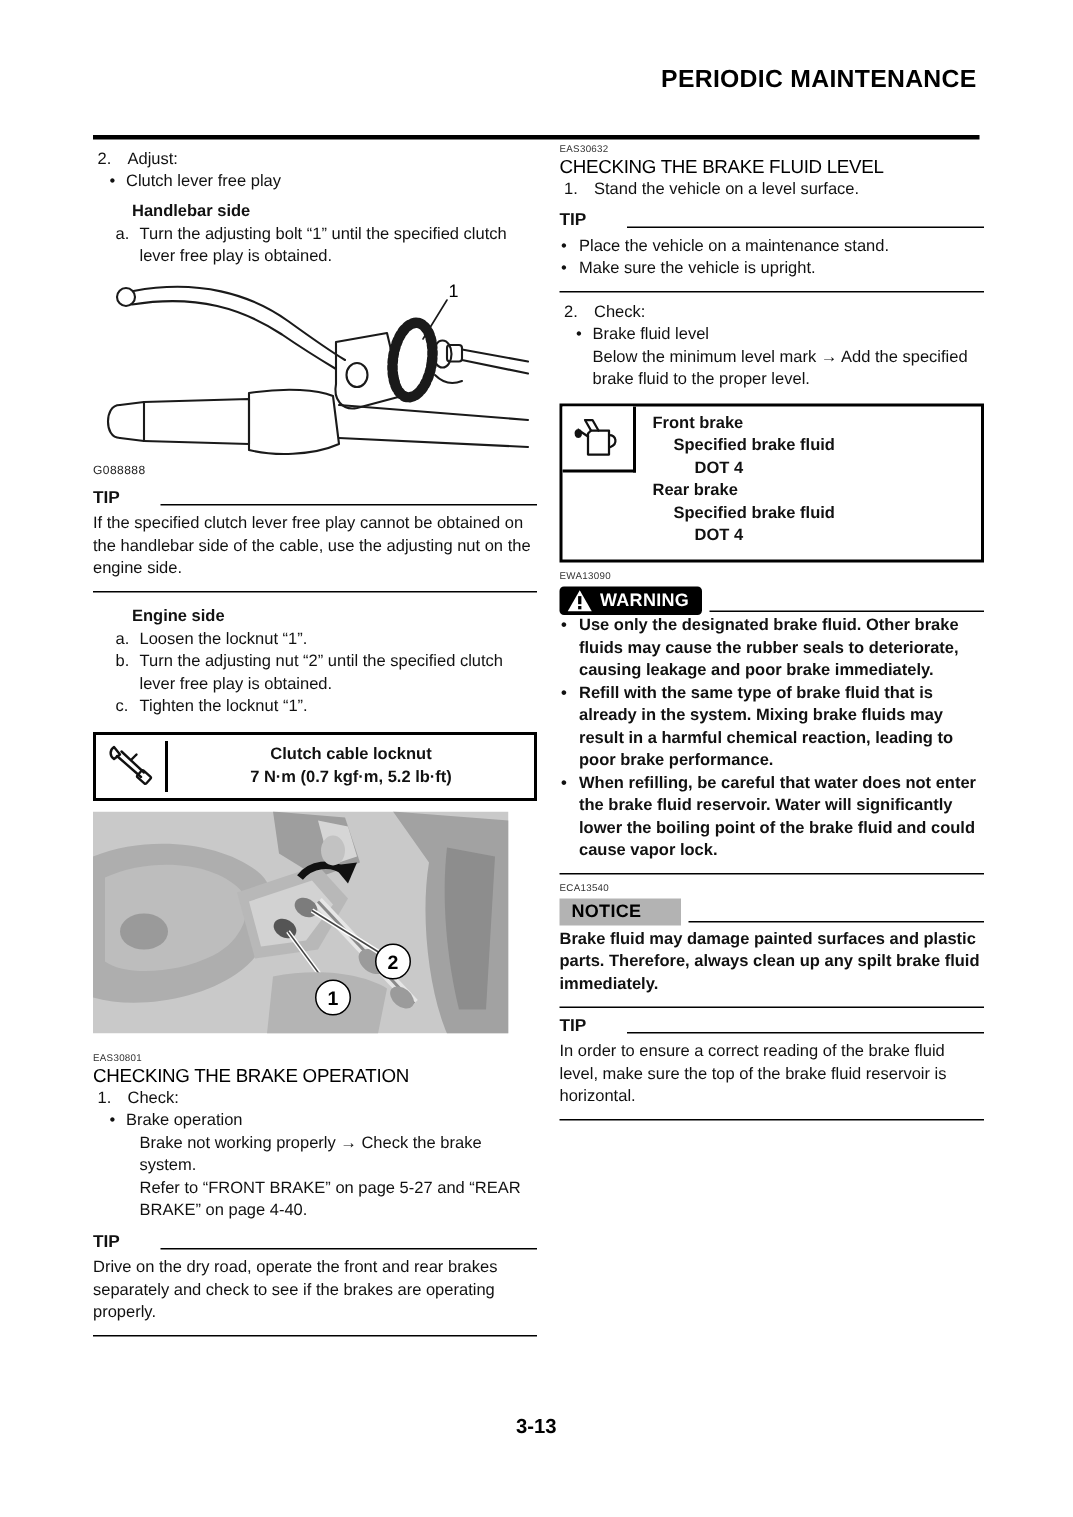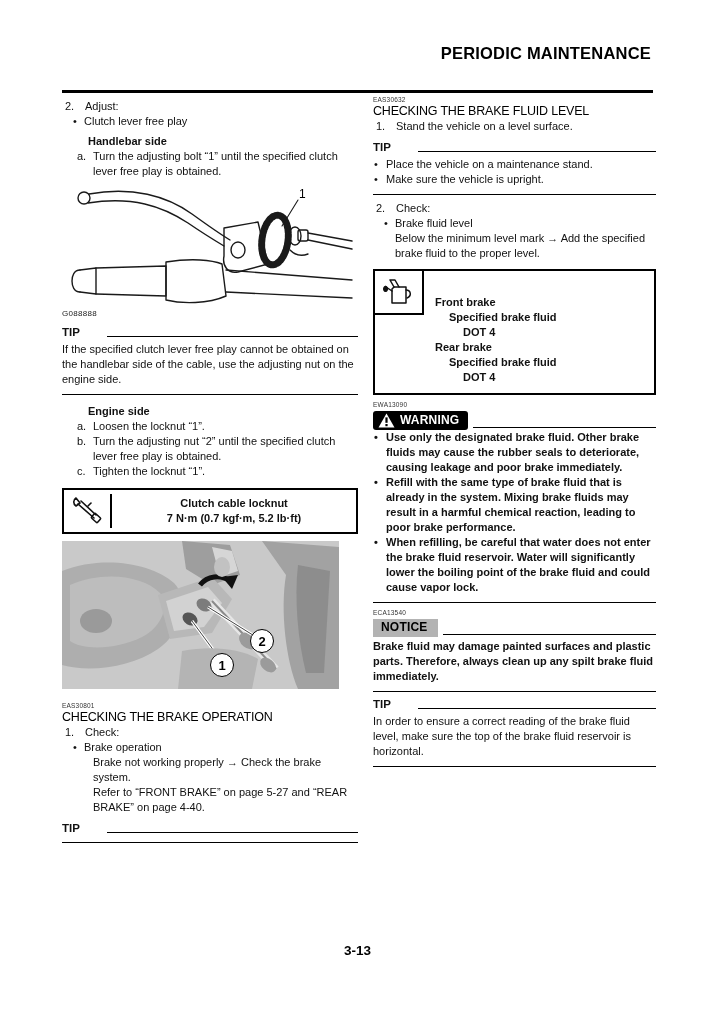--- a/index.html
+++ b/index.html
@@ -41,34 +41,34 @@
   
   .specbox{border:2px solid #000;margin-top:9px;display:flex;align-items:center;}
   .specbox .iconcell{flex:none;width:46px;border-right:2px solid #000;display:flex;align-items:center;justify-content:center;}
   .specbox .specbody{flex:1;text-align:center;font-weight:bold;padding:6px 2px;}
   .fluidbox{border:2px solid #000;margin-top:8px;position:relative;min-height:96px;}
   .fluidbox .iconcell2{
     position:absolute;left:0;top:0;width:47px;height:42px;
     border-right:2px solid #000;border-bottom:2px solid #000;
     display:flex;align-items:center;justify-content:center;background:#fff;
   }
-  .fluidbox .fluidtext{padding:24px 6px 8px 60px;font-weight:bold;}
+  .fluidbox .fluidtext{padding:4px 6px 8px 60px;font-weight:bold;}
   .ind1{padding-left:14px;}
   .ind2{padding-left:28px;}
   
   .warnbadge-row{display:flex;align-items:flex-end;margin-top:2px;}
   .warnbadge{
     display:inline-flex;align-items:center;background:#000;color:#fff;
     border-radius:3px;padding:2px 9px 2px 5px;gap:5px;
   }
   .warnbadge .wtxt{font-weight:bold;font-size:12px;letter-spacing:.2px;}
   .badgefill{flex:1;border-bottom:1.2px solid #000;margin-bottom:2px;margin-left:5px;}
   .noticebadge{
     display:inline-block;background:#b3b3b3;color:#000;font-weight:bold;
-    font-size:12px;padding:1px 10px 2px 8px;letter-spacing:.2px;
+    font-size:12px;padding:1px 26px 2px 8px;letter-spacing:.2px;
   }
   .warn-bullets .row{margin-bottom:0;}
   .warn-bullets .m{width:12px;}
   .warn-bullets{font-weight:bold;}
   .warn-bullets .row{padding-left:1px;}
   
   .fig{position:relative;}
   .fig1{margin-top:9px;width:292px;height:118px;}
   .fig2{margin-top:7px;width:277px;height:148px;}
   .callout-label{position:absolute;font-size:12px;color:#000;}
@@ -235,20 +235,21 @@
       <span class="m">•</span>
       <span class="t">Brake operation</span>
     </div>
     <div class="cont">Brake not working properly → Check the brake system.</div>
     <div class="cont">Refer to “FRONT BRAKE” on page 5-27 and “REAR BRAKE” on page 4-40.</div>
 
     <div class="tipline">
       <span class="tipword">TIP</span>
       <span class="tipfill"></span>
     </div>
+    <div>Drive on the dry road, operate the front and rear brakes separately and check to see if the brakes are operating properly.</div>
     <div class="rule"></div>
   </div>
 
   <div class="col col-right">
 
     <div class="sec-code">EAS30632</div>
     <div class="sec-head">CHECKING THE BRAKE FLUID LEVEL</div>
 
     <div class="row num-row">
       <span class="m">1.</span>

